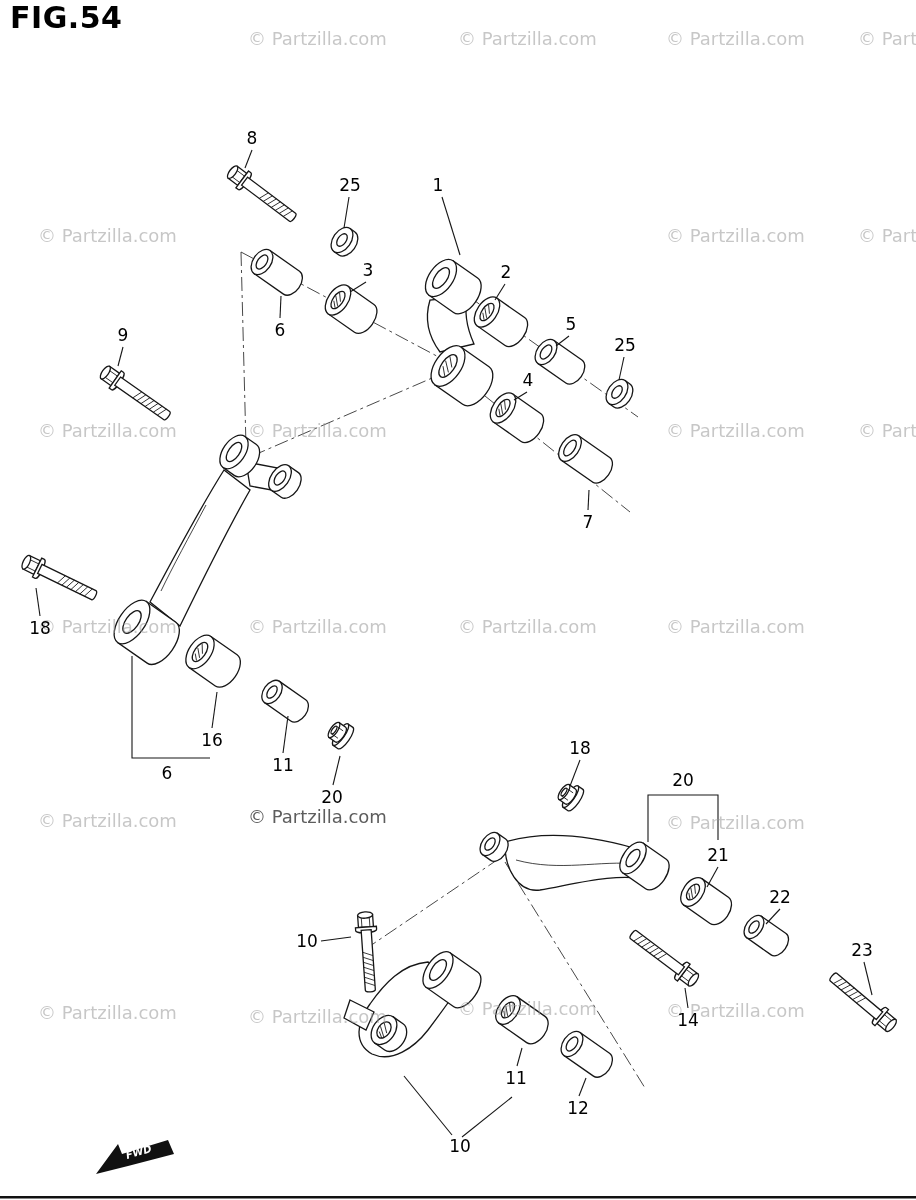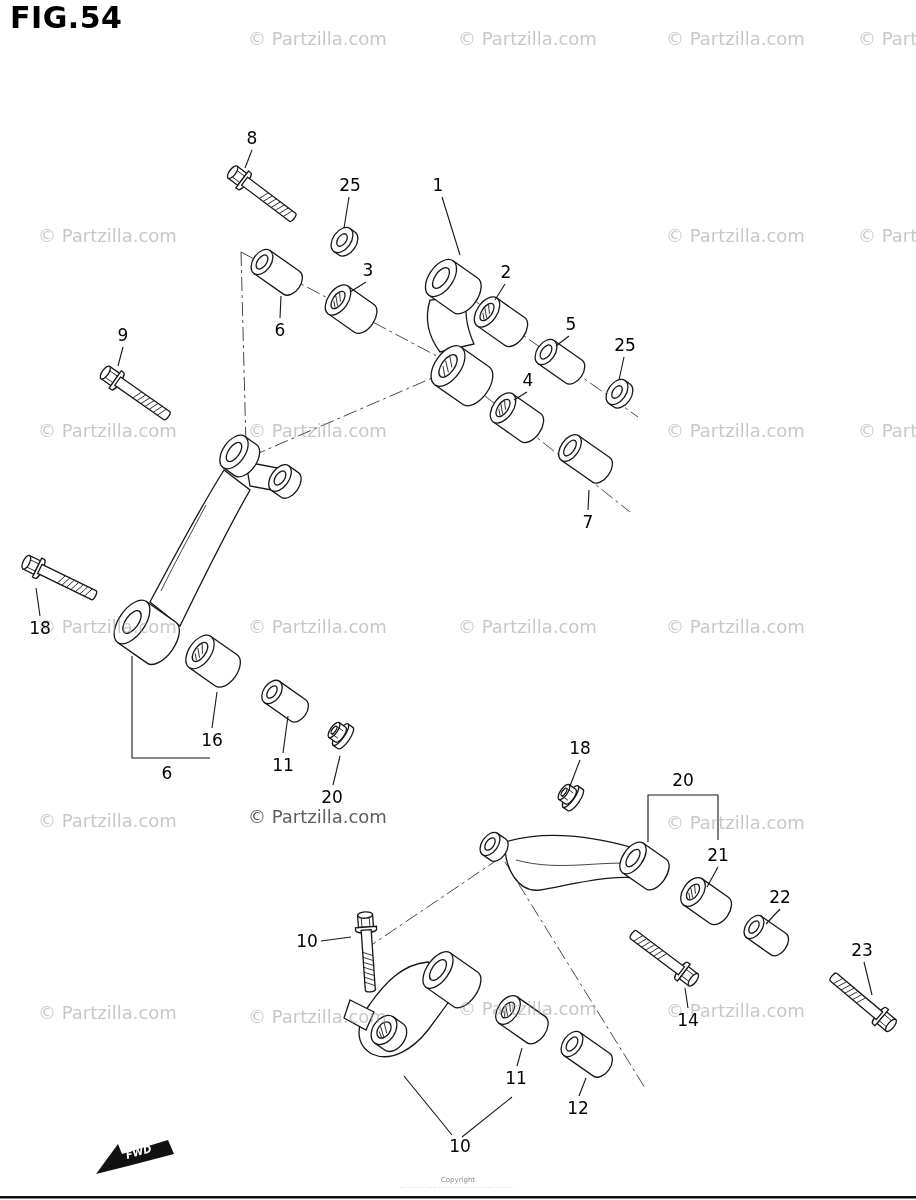--- a/index.html
+++ b/index.html
@@ -307,17 +307,13 @@
       <div class="plabel" style="left: 718px; top: 855px;">21</div>
       <div class="plabel" style="left: 780px; top: 897px;">22</div>
       <div class="plabel" style="left: 862px; top: 950px;">23</div>
       <div class="plabel" style="left: 307px; top: 941px;">10</div>
       <div class="plabel" style="left: 688px; top: 1020px;">14</div>
       <div class="plabel" style="left: 516px; top: 1078px;">11</div>
       <div class="plabel" style="left: 578px; top: 1108px;">12</div>
       <div class="plabel" style="left: 460px; top: 1146px;">10</div>
     </div>
 
-  <div class="footer" style="top:1176px">
-    <div class="l1">Copyright</div>
-    <div class="l2">·············································</div>
-  </div>
 </div>
 
 </body></html>

